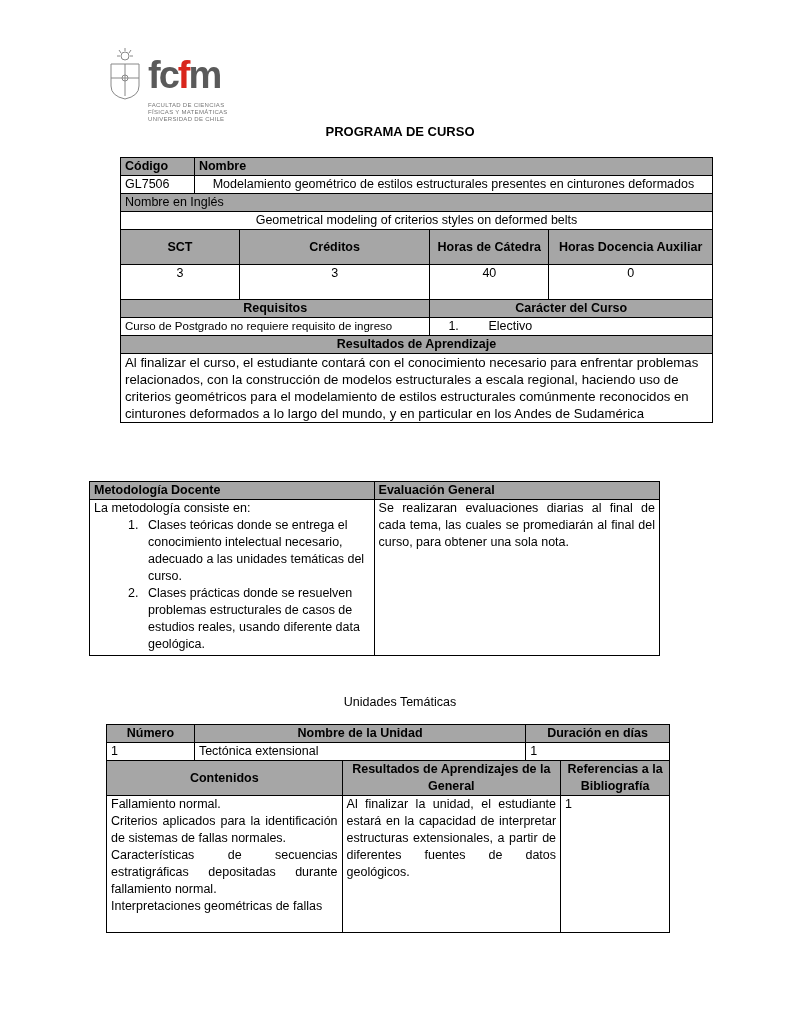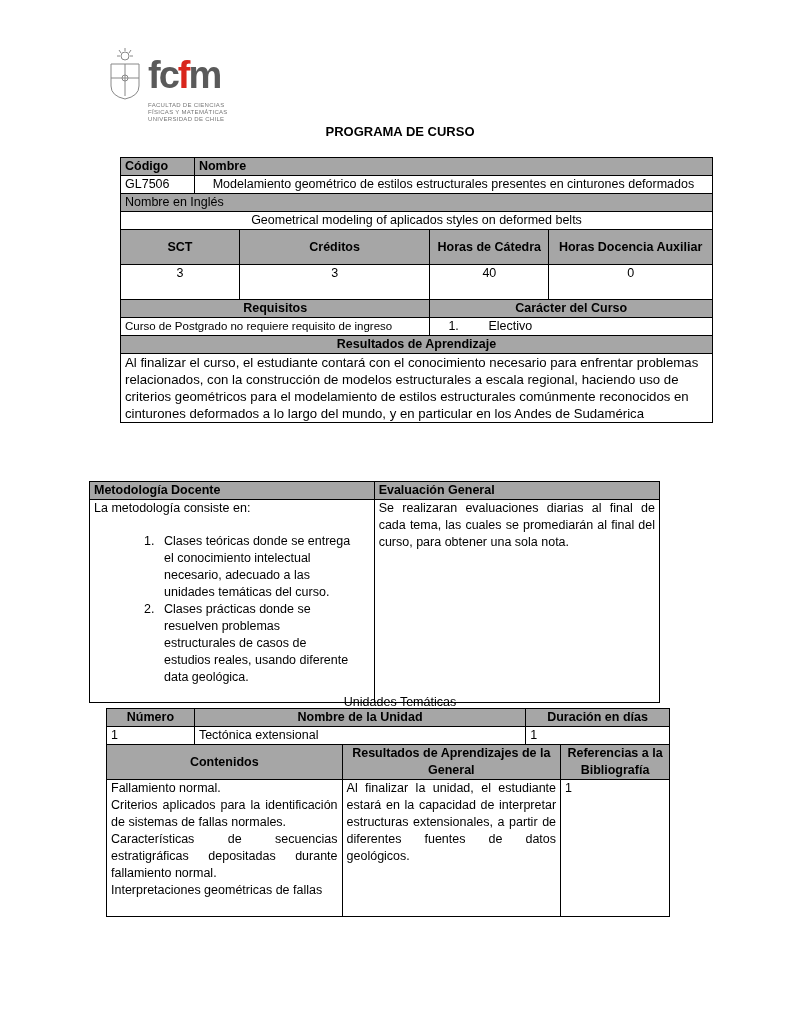--- a/index.html
+++ b/index.html
@@ -11,23 +11,23 @@
   .logo .sub { position: absolute; left: 40px; top: 56px; font-size: 6px; line-height: 7px; color: #777; letter-spacing: 0.3px; white-space: nowrap; }
   .title { position: absolute; left: 0; width: 800px; top: 124px; text-align: center; font-weight: bold; font-size: 13px; }
   table { border-collapse: collapse; position: absolute; font-size: 12.5px; }
   td { border: 1px solid #000; padding: 0 4px; vertical-align: top; line-height: 17px; }
   .hdr { background: #a6a6a6; font-weight: bold; }
   .hdr-sm { background: #a6a6a6; }
   .c { text-align: center; }
   .j { text-align: justify; }
   .t1 { left: 120px; top: 157px; width: 593px; }
   .t2 { left: 89px; top: 481px; width: 571px; }
-  .t3 { left: 106px; top: 708px; width: 564px; }
+  .t3 { left: 106px; top: 724px; width: 564px; }
   .units-title { position: absolute; left: 0; width: 800px; top: 695px; text-align: center; font-size: 12.5px; }
-  ol { margin: 16px; padding-left: 48px; }
+  ol { margin: 0; padding-left: 48px; }
   ol li { padding-left: 6px; }
   .sm { font-size: 11.5px; border-radius: 9px; }
 </style>
 </head>
 <body>
 
 <div class="page">
 
   <div class="logo">
     <svg width="34" height="52" viewBox="0 0 34 52" style="position:absolute;left:0;top:2px;">
@@ -69,21 +69,21 @@
       <td class="hdr" colspan="5">Nombre</td>
     </tr>
     <tr>
       <td>GL7506</td>
       <td colspan="5" class="c">Modelamiento geométrico de estilos estructurales presentes en cinturones deformados</td>
     </tr>
     <tr>
       <td colspan="6" class="hdr-sm">Nombre en Inglés</td>
     </tr>
     <tr>
-      <td colspan="6" class="c">Geometrical modeling of aplicados styles on deformed belts</td>
+      <td colspan="6" class="c">Geometrical modeling of criterios styles on deformed belts</td>
     </tr>
     <tr class="hdr">
       <td colspan="2" class="c" style="vertical-align:middle;height:34px">SCT</td>
       <td colspan="2" class="c" style="vertical-align:middle">Créditos</td>
       <td class="c" style="vertical-align:middle">Horas de Cátedra</td>
       <td class="c" style="vertical-align:middle;width:120px">Horas Docencia Auxiliar</td>
     </tr>
     <tr>
       <td colspan="2" class="c" style="height:34px">3</td>
       <td colspan="2" class="c">3</td>

